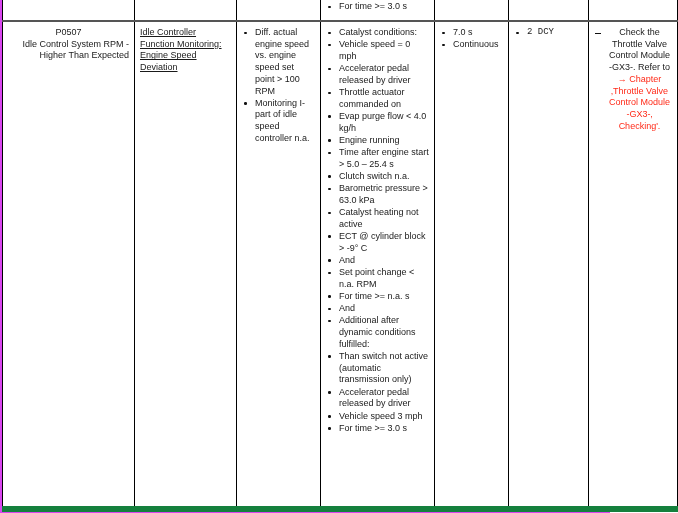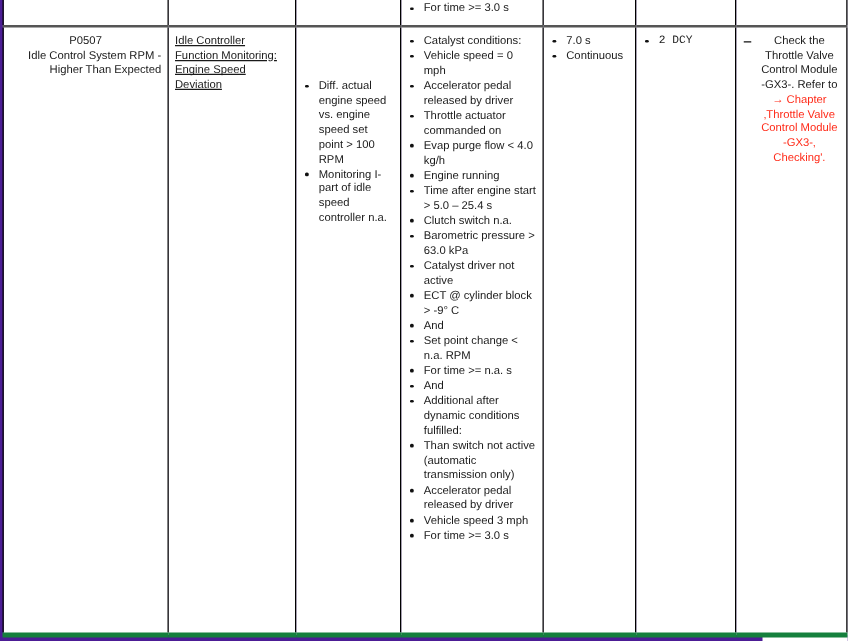--- a/index.html
+++ b/index.html
@@ -13,21 +13,21 @@
     height: 513px;
     overflow: hidden;
     font-family: "Liberation Sans", sans-serif;
     color: #1a1a1a;
   }
 
   .sheet {
     position: relative;
     width: 610px;
     height: 513px;
-    background: #4c1d95;
+    background: #d946ef;
   }
 
   
   .dtc-table {
     position: absolute;
     left: 2px;
     top: 0px;
     width: 675px;
     border-collapse: collapse;
     table-layout: fixed;
@@ -39,21 +39,21 @@
     padding: 0;
     background: #ffffff;
   }
 
   
   tr.row-partial td {
     height: 20px;
     border-bottom: 2px solid #555;
   }
   tr.row-main td {
-    border-bottom: 4px solid #15803d;
+    border-bottom: 6px solid #15803d;
     height: 484px;
   }
 
   
   col.c1 { width: 132px; }
   col.c2 { width: 102px; }
   col.c3 { width: 84px;  }
   col.c4 { width: 114px; }
   col.c5 { width: 74px;  }
   col.c6 { width: 80px;  }
@@ -191,41 +191,41 @@
           </div>
         </td>
 
         <td>
           <div class="cell-pad" style="padding-top:5px;">
             <div class="plain-block">Idle Controller Function Monitoring: Engine Speed Deviation</div>
           </div>
         </td>
 
         <td>
-          <div class="cell-pad" style="padding-top:5px;margin-top:36px;">
+          <div class="cell-pad" style="padding-top:5px;">
             <ul class="blist">
               <li>Diff. actual engine speed vs. engine speed set point &gt; 100 RPM</li>
               <li>Monitoring I-part of idle speed controller n.a.</li>
             </ul>
           </div>
         </td>
 
         <td>
           <div class="cell-pad" style="padding-top:5px;">
             <ul class="blist">
               <li>Catalyst conditions:</li>
               <li>Vehicle speed = 0 mph</li>
               <li>Accelerator pedal released by driver</li>
               <li>Throttle actuator commanded on</li>
               <li>Evap purge flow &lt; 4.0 kg/h</li>
               <li>Engine running</li>
               <li>Time after engine start &gt; 5.0 – 25.4 s</li>
               <li>Clutch switch n.a.</li>
               <li>Barometric pressure &gt; 63.0 kPa</li>
-              <li>Catalyst driver not active</li>
+              <li>Catalyst heating not active</li>
               <li>ECT @ cylinder block &gt; -9° C</li>
               <li>And</li>
               <li>Set point change &lt; n.a. RPM</li>
               <li>For time &gt;= n.a. s</li>
               <li>And</li>
               <li>Additional after dynamic conditions fulfilled:</li>
               <li>Than switch not active (automatic transmission only)</li>
               <li>Accelerator pedal released by driver</li>
               <li>Vehicle speed 3 mph</li>
               <li>For time &gt;= 3.0 s</li>

